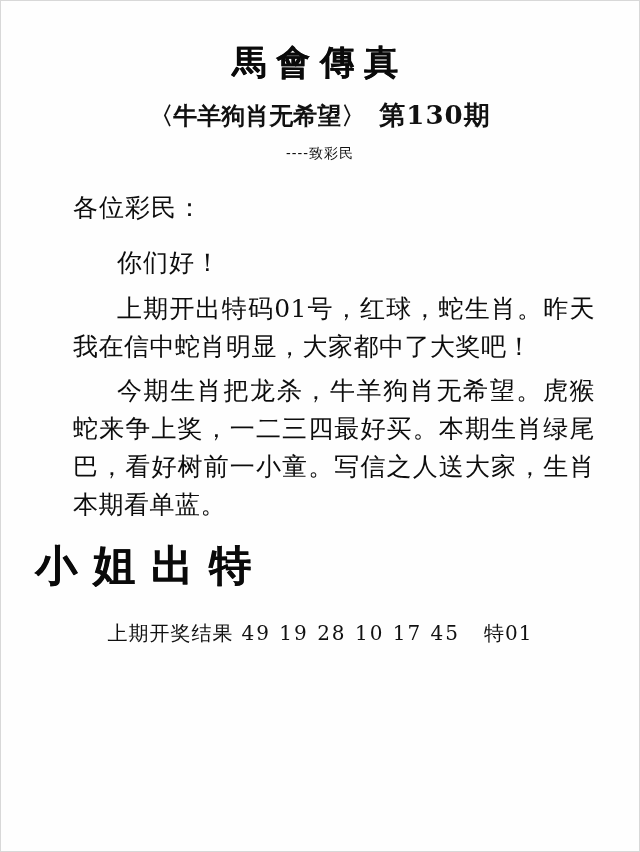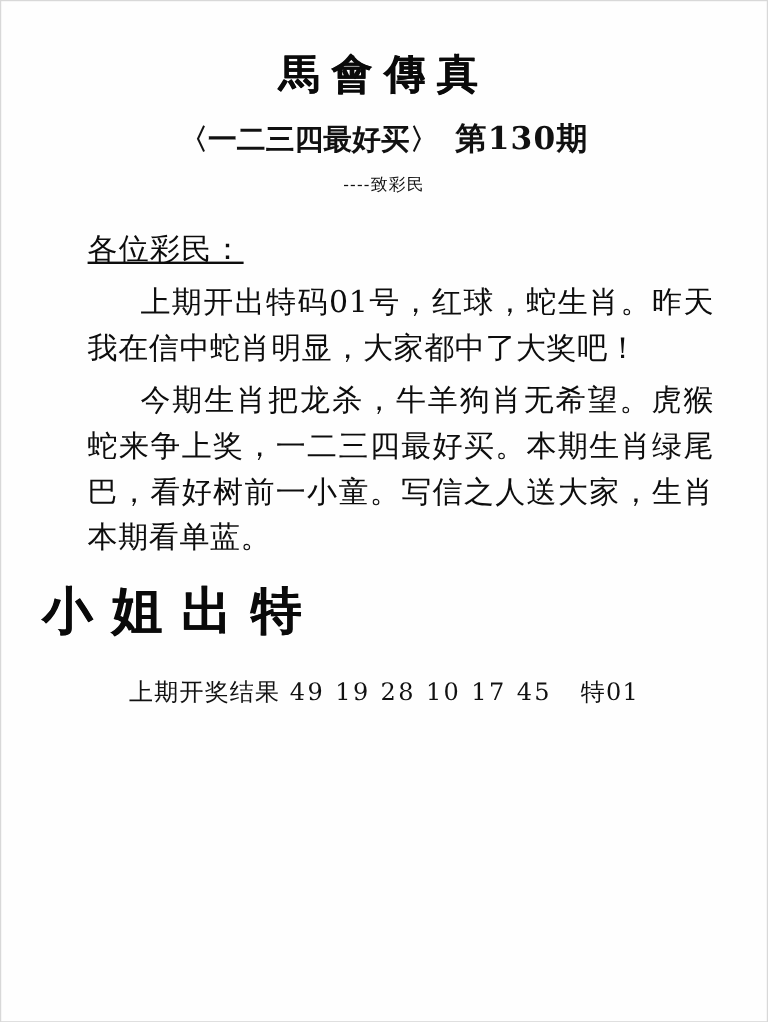--- a/index.html
+++ b/index.html
@@ -72,23 +72,22 @@
   .body-block {
     margin-top: 26px;
     padding-left: 54px;
     padding-right: 26px;
     font-size: 25px;
     line-height: 1.52;
     color: #0d0d0d;
     font-family: "DejaVu Serif", "Liberation Serif", serif;
   }
   .salutation {
-    margin-bottom: 6px;
+    margin-bottom: 17px;
     letter-spacing: 1px;
-    text-decoration: underline;
   }
   .greeting {
     margin-left: 44px;
     margin-bottom: 8px;
     letter-spacing: 1px;
   }
   .para {
     text-indent: 44px;
     margin-bottom: 2px;
     letter-spacing: 0.5px;
@@ -123,27 +122,28 @@
 </style>
 </head>
 <body>
 
 <div class="page">
   <div class="inner">
 
     <div class="title">馬會傳真</div>
 
     <div class="subtitle-row">
-      <span class="bracketed">〈一二三四最好买〉</span><span class="issue">第130期</span>
+      <span class="bracketed">〈牛羊狗肖无希望〉</span><span class="issue">第130期</span>
     </div>
 
     <div class="dedication">----致彩民</div>
 
     <div class="body-block">
       <div class="salutation">各位彩民：</div>
+      <div class="greeting">你们好！</div>
       <div class="para p1">上期开出特码01号，红球，蛇生肖。昨天我在信中蛇肖明显，大家都中了大奖吧！</div>
       <div class="para p2">今期生肖把龙杀，牛羊狗肖无希望。虎猴蛇来争上奖，一二三四最好买。本期生肖绿尾巴，看好树前一小童。写信之人送大家，生肖本期看单蓝。</div>
     </div>
 
     <div class="slogan">小姐出特</div>
 
     <div class="results">
       <span class="label">上期开奖结果</span><span class="nums">49 19 28 10 17 45</span><span class="special">特01</span>
     </div>
 

